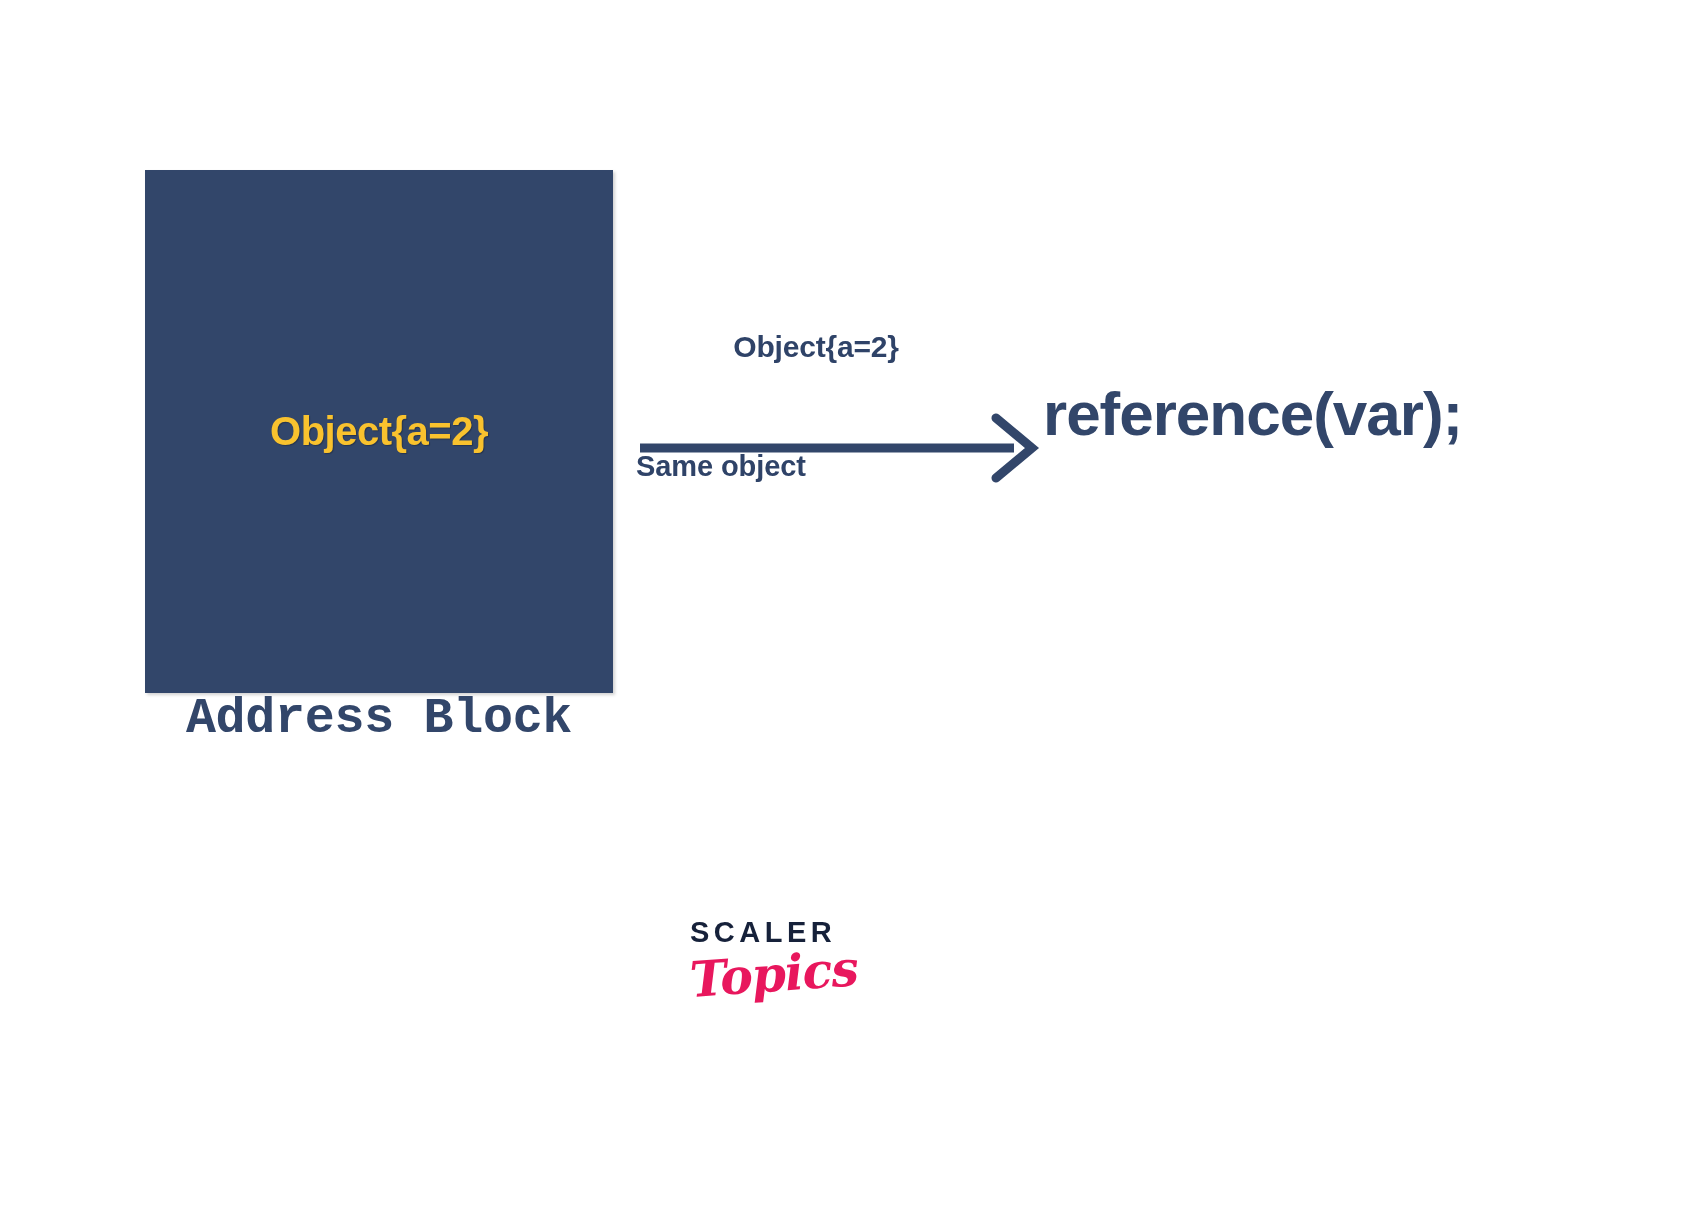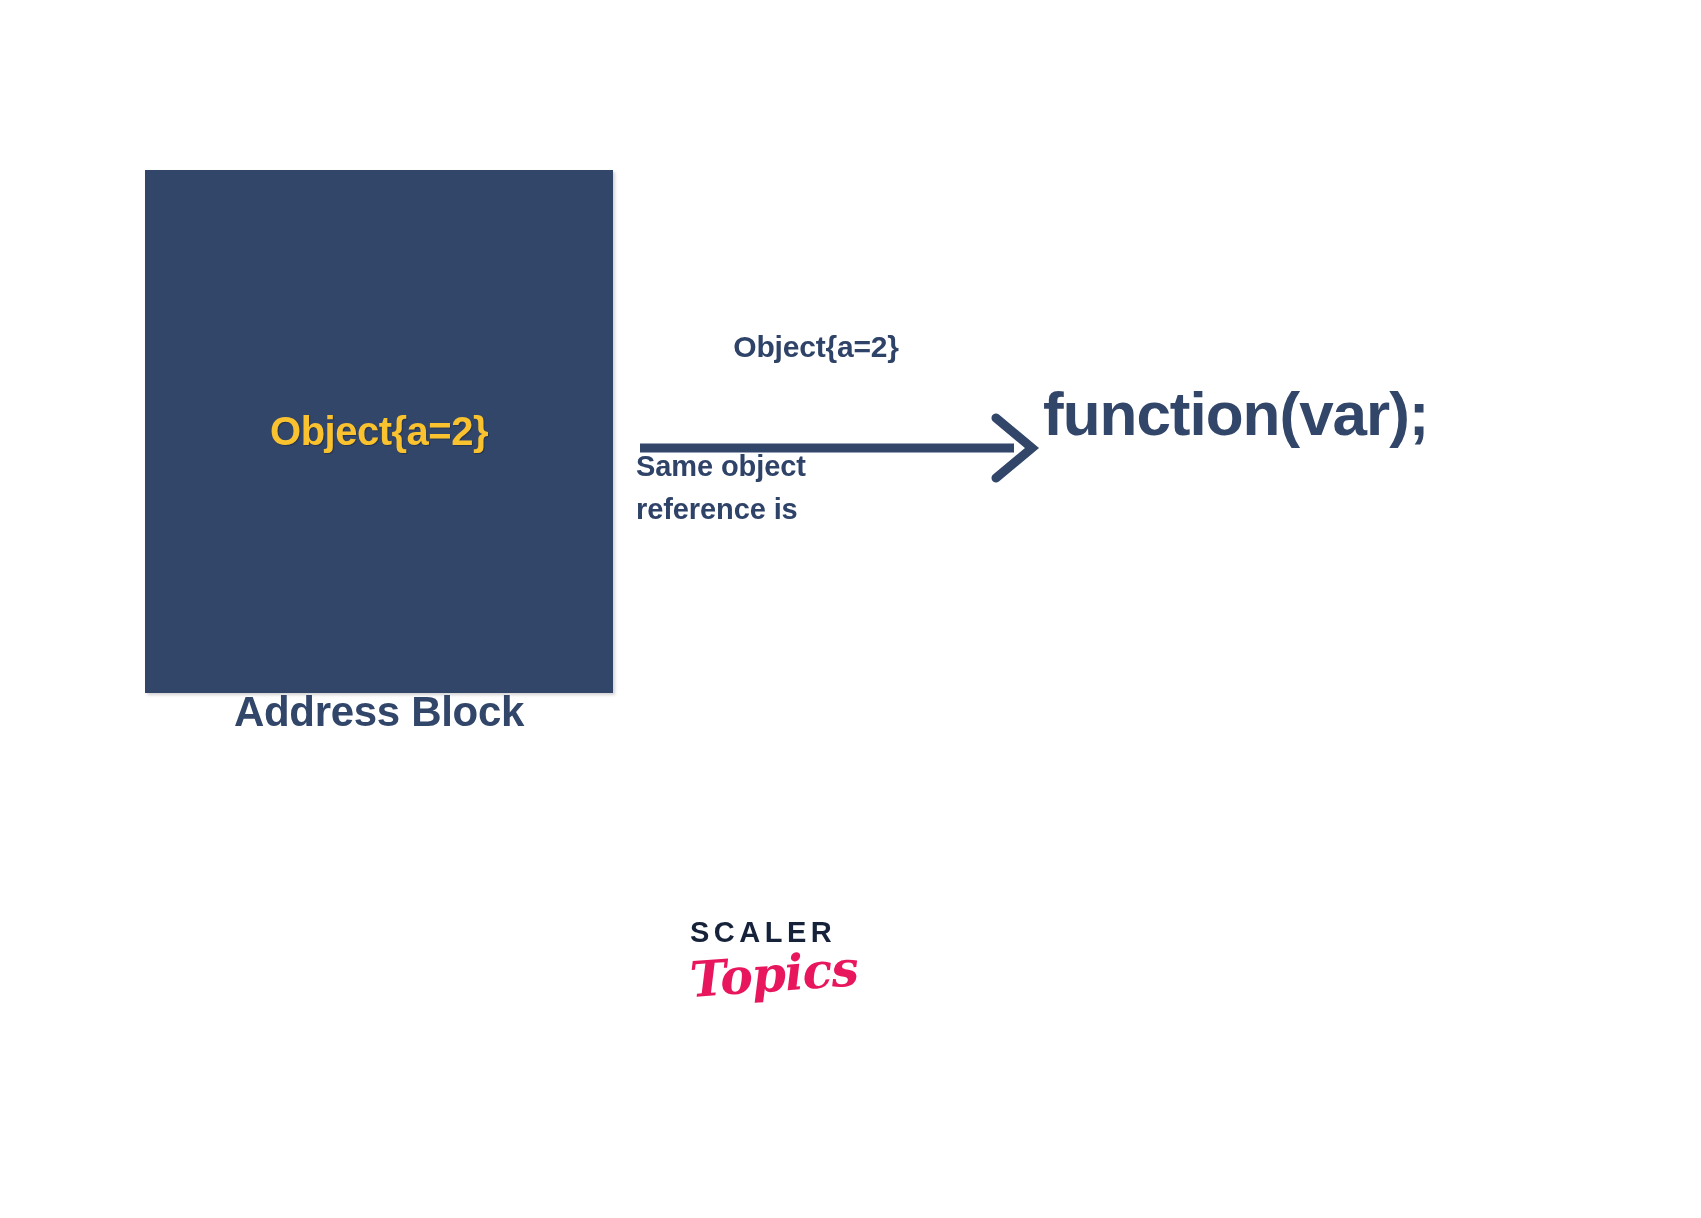--- a/index.html
+++ b/index.html
@@ -44,24 +44,25 @@
     white-space: nowrap;
   }
 
   .block-caption {
     position: absolute;
     left: 145px;
     top: 678px;
     width: 468px;
     text-align: center;
     color: #32466A;
-    font-size: 42px;
+    font-size: 50px;
     font-weight: bold;
     line-height: 1.62;
     letter-spacing: -0.3px;
+    font-family: Liberation Mono, monospace;
   }
   .block-caption .line2 {
     display: block;
   }
 
   
   .arrow-group {
     position: absolute;
     left: 636px;
     top: 330px;
@@ -161,24 +162,23 @@
 
     <div class="arrow-top-label">Object{a=2}</div>
 
     <svg class="arrow-svg" viewBox="0 0 400 80">
       <line x1="4" y1="36" x2="378" y2="36" stroke="#32466A" stroke-width="9" stroke-linecap="butt"></line>
       <polyline points="360,6 396,36 360,66" fill="none" stroke="#32466A" stroke-width="9" stroke-linecap="round" stroke-linejoin="miter"></polyline>
     </svg>
 
     <div class="arrow-sub-label">
       <span>Same object</span>
-      <span>reference is</span>
     </div>
   </div>
 
-  <div class="function-text">function(var);</div>
+  <div class="function-text">reference(var);</div>
 
   <div class="watermark">
     <span class="wm-scaler">SCALER</span>
     <span class="wm-topics">Topics</span>
   </div>
 
 </div>
 
 </body></html>

